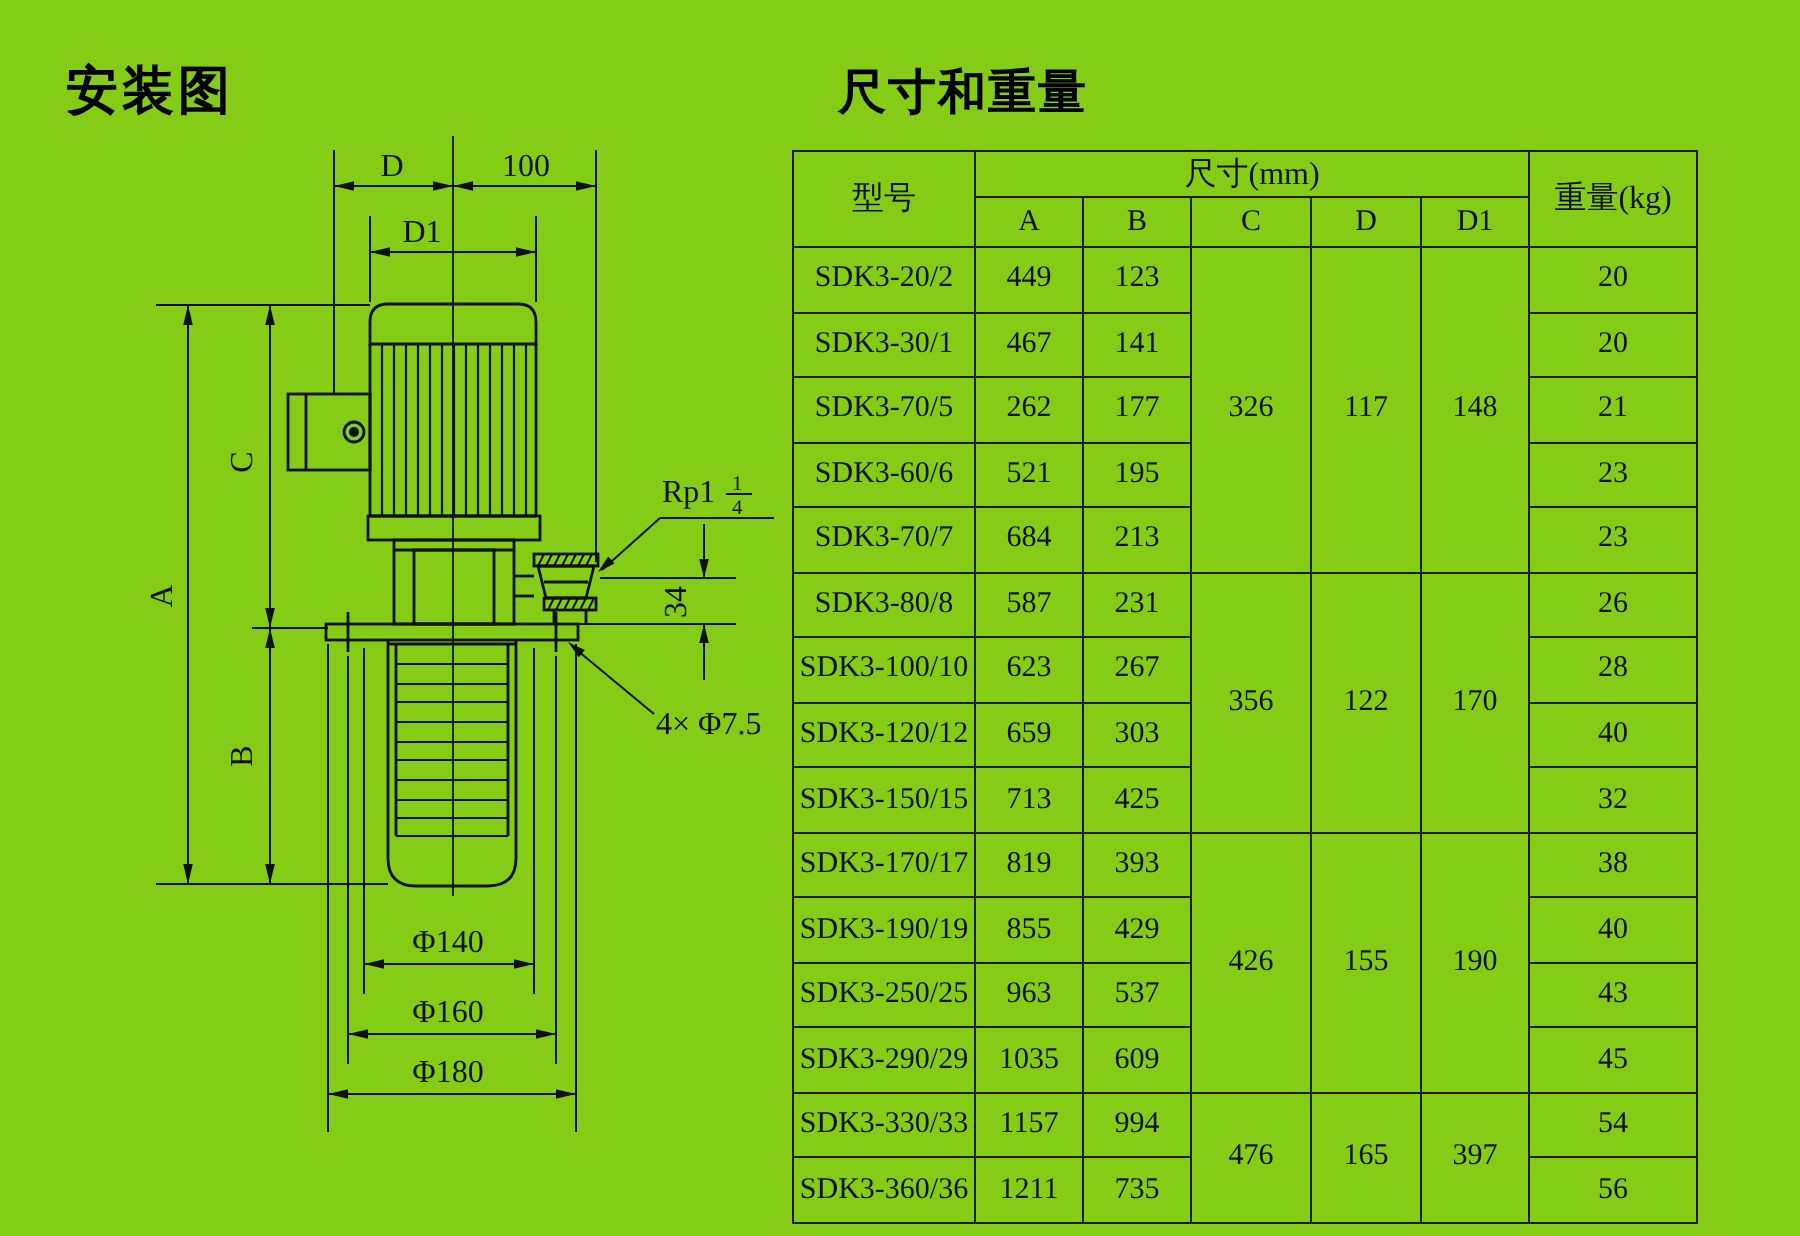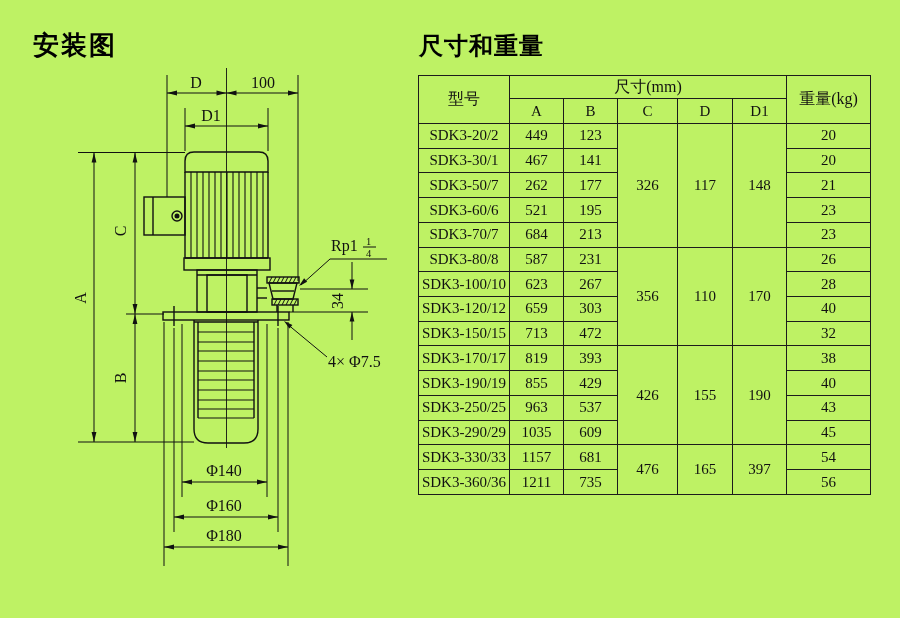--- a/index.html
+++ b/index.html
@@ -1,22 +1,22 @@
 <!DOCTYPE html>
 <html><head>
 <meta charset="utf-8">
 <style>
   html,body{margin:0;padding:0;background:#fff;}
-  .page{position:relative;width:900px;height:618px;background:#bef264;overflow:hidden;
+  .page{position:relative;width:900px;height:618px;background:#84cc16;overflow:hidden;
         font-family:"Liberation Serif",serif;color:#111;}
   .title{position:absolute;font-family:"DejaVu Sans","Liberation Sans",sans-serif;
          font-weight:bold;color:#000;white-space:nowrap;}
   #left-title{left:33px;top:28px;font-size:26px;letter-spacing:2px;}
   #right-title{left:419px;top:30px;font-size:24px;letter-spacing:1px;}
-  table.dims{position:absolute;left:418px;top:75px;width:452px;height:420px;
+  table.dims{position:absolute;left:396px;top:75px;width:452px;height:537px;
              border-collapse:collapse;table-layout:fixed;}
   table.dims th,table.dims td{border:1.5px solid #1c1c1c;text-align:center;vertical-align:middle;
              font-weight:normal;font-family:"Liberation Serif",serif;color:#111;
              padding:0;overflow:hidden;white-space:nowrap;}
   table.dims thead tr.h1{height:23px;}
   table.dims thead tr.h2{height:25px;}
   table.dims thead th{font-size:16px;}
   table.dims thead tr.h2 th{font-size:15px;}
   table.dims tbody td{font-size:15px;}
   svg text{font-family:"Liberation Serif",serif;fill:#111;stroke:none;}
@@ -246,21 +246,21 @@
           <td rowspan="5">148</td>
           <td>20</td>
         </tr>
         <tr>
           <td>SDK3-30/1</td>
           <td>467</td>
           <td>141</td>
           <td>20</td>
         </tr>
         <tr>
-          <td>SDK3-50/7</td>
+          <td>SDK3-70/5</td>
           <td>262</td>
           <td>177</td>
           <td>21</td>
         </tr>
         <tr>
           <td>SDK3-60/6</td>
           <td>521</td>
           <td>195</td>
           <td>23</td>
         </tr>
@@ -268,40 +268,40 @@
           <td>SDK3-70/7</td>
           <td>684</td>
           <td>213</td>
           <td>23</td>
         </tr>
         <tr>
           <td>SDK3-80/8</td>
           <td>587</td>
           <td>231</td>
           <td rowspan="4">356</td>
-          <td rowspan="4">110</td>
+          <td rowspan="4">122</td>
           <td rowspan="4">170</td>
           <td>26</td>
         </tr>
         <tr>
           <td>SDK3-100/10</td>
           <td>623</td>
           <td>267</td>
           <td>28</td>
         </tr>
         <tr>
           <td>SDK3-120/12</td>
           <td>659</td>
           <td>303</td>
           <td>40</td>
         </tr>
         <tr>
           <td>SDK3-150/15</td>
           <td>713</td>
-          <td>472</td>
+          <td>425</td>
           <td>32</td>
         </tr>
         <tr>
           <td>SDK3-170/17</td>
           <td>819</td>
           <td>393</td>
           <td rowspan="4">426</td>
           <td rowspan="4">155</td>
           <td rowspan="4">190</td>
           <td>38</td>
@@ -320,21 +320,21 @@
         </tr>
         <tr>
           <td>SDK3-290/29</td>
           <td>1035</td>
           <td>609</td>
           <td>45</td>
         </tr>
         <tr>
           <td>SDK3-330/33</td>
           <td>1157</td>
-          <td>681</td>
+          <td>994</td>
           <td rowspan="2">476</td>
           <td rowspan="2">165</td>
           <td rowspan="2">397</td>
           <td>54</td>
         </tr>
         <tr>
           <td>SDK3-360/36</td>
           <td>1211</td>
           <td>735</td>
           <td>56</td>

